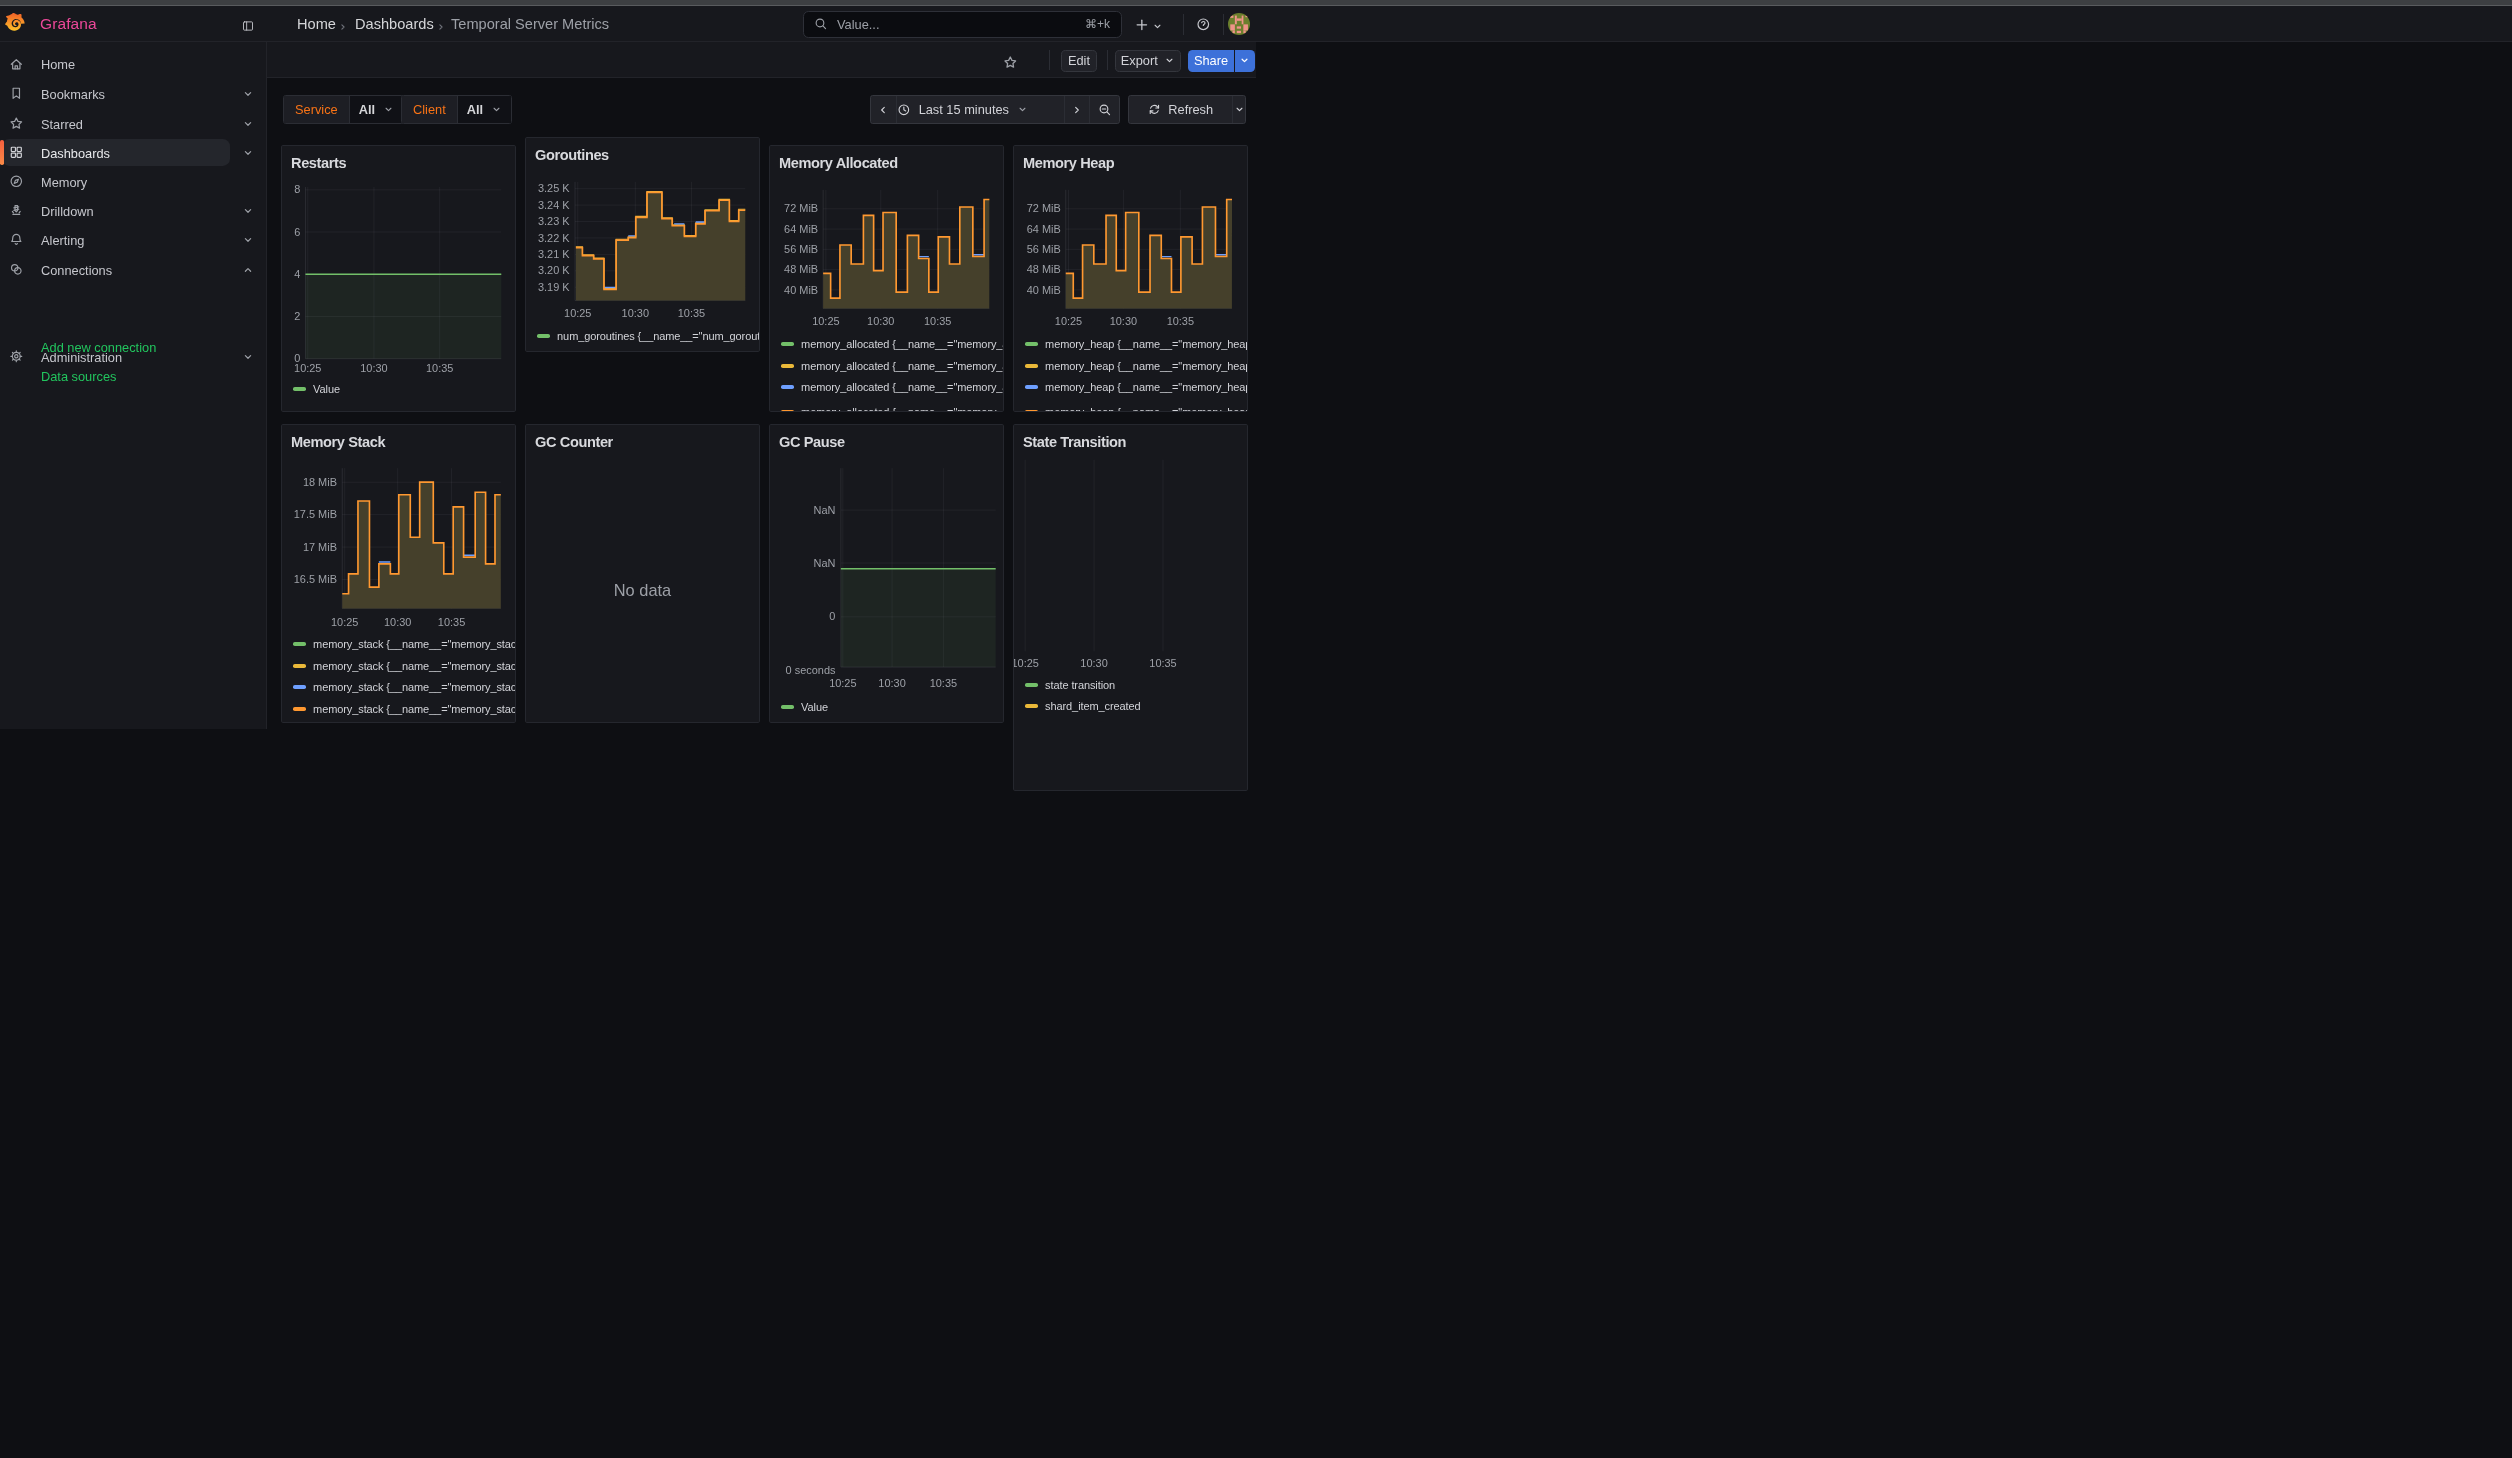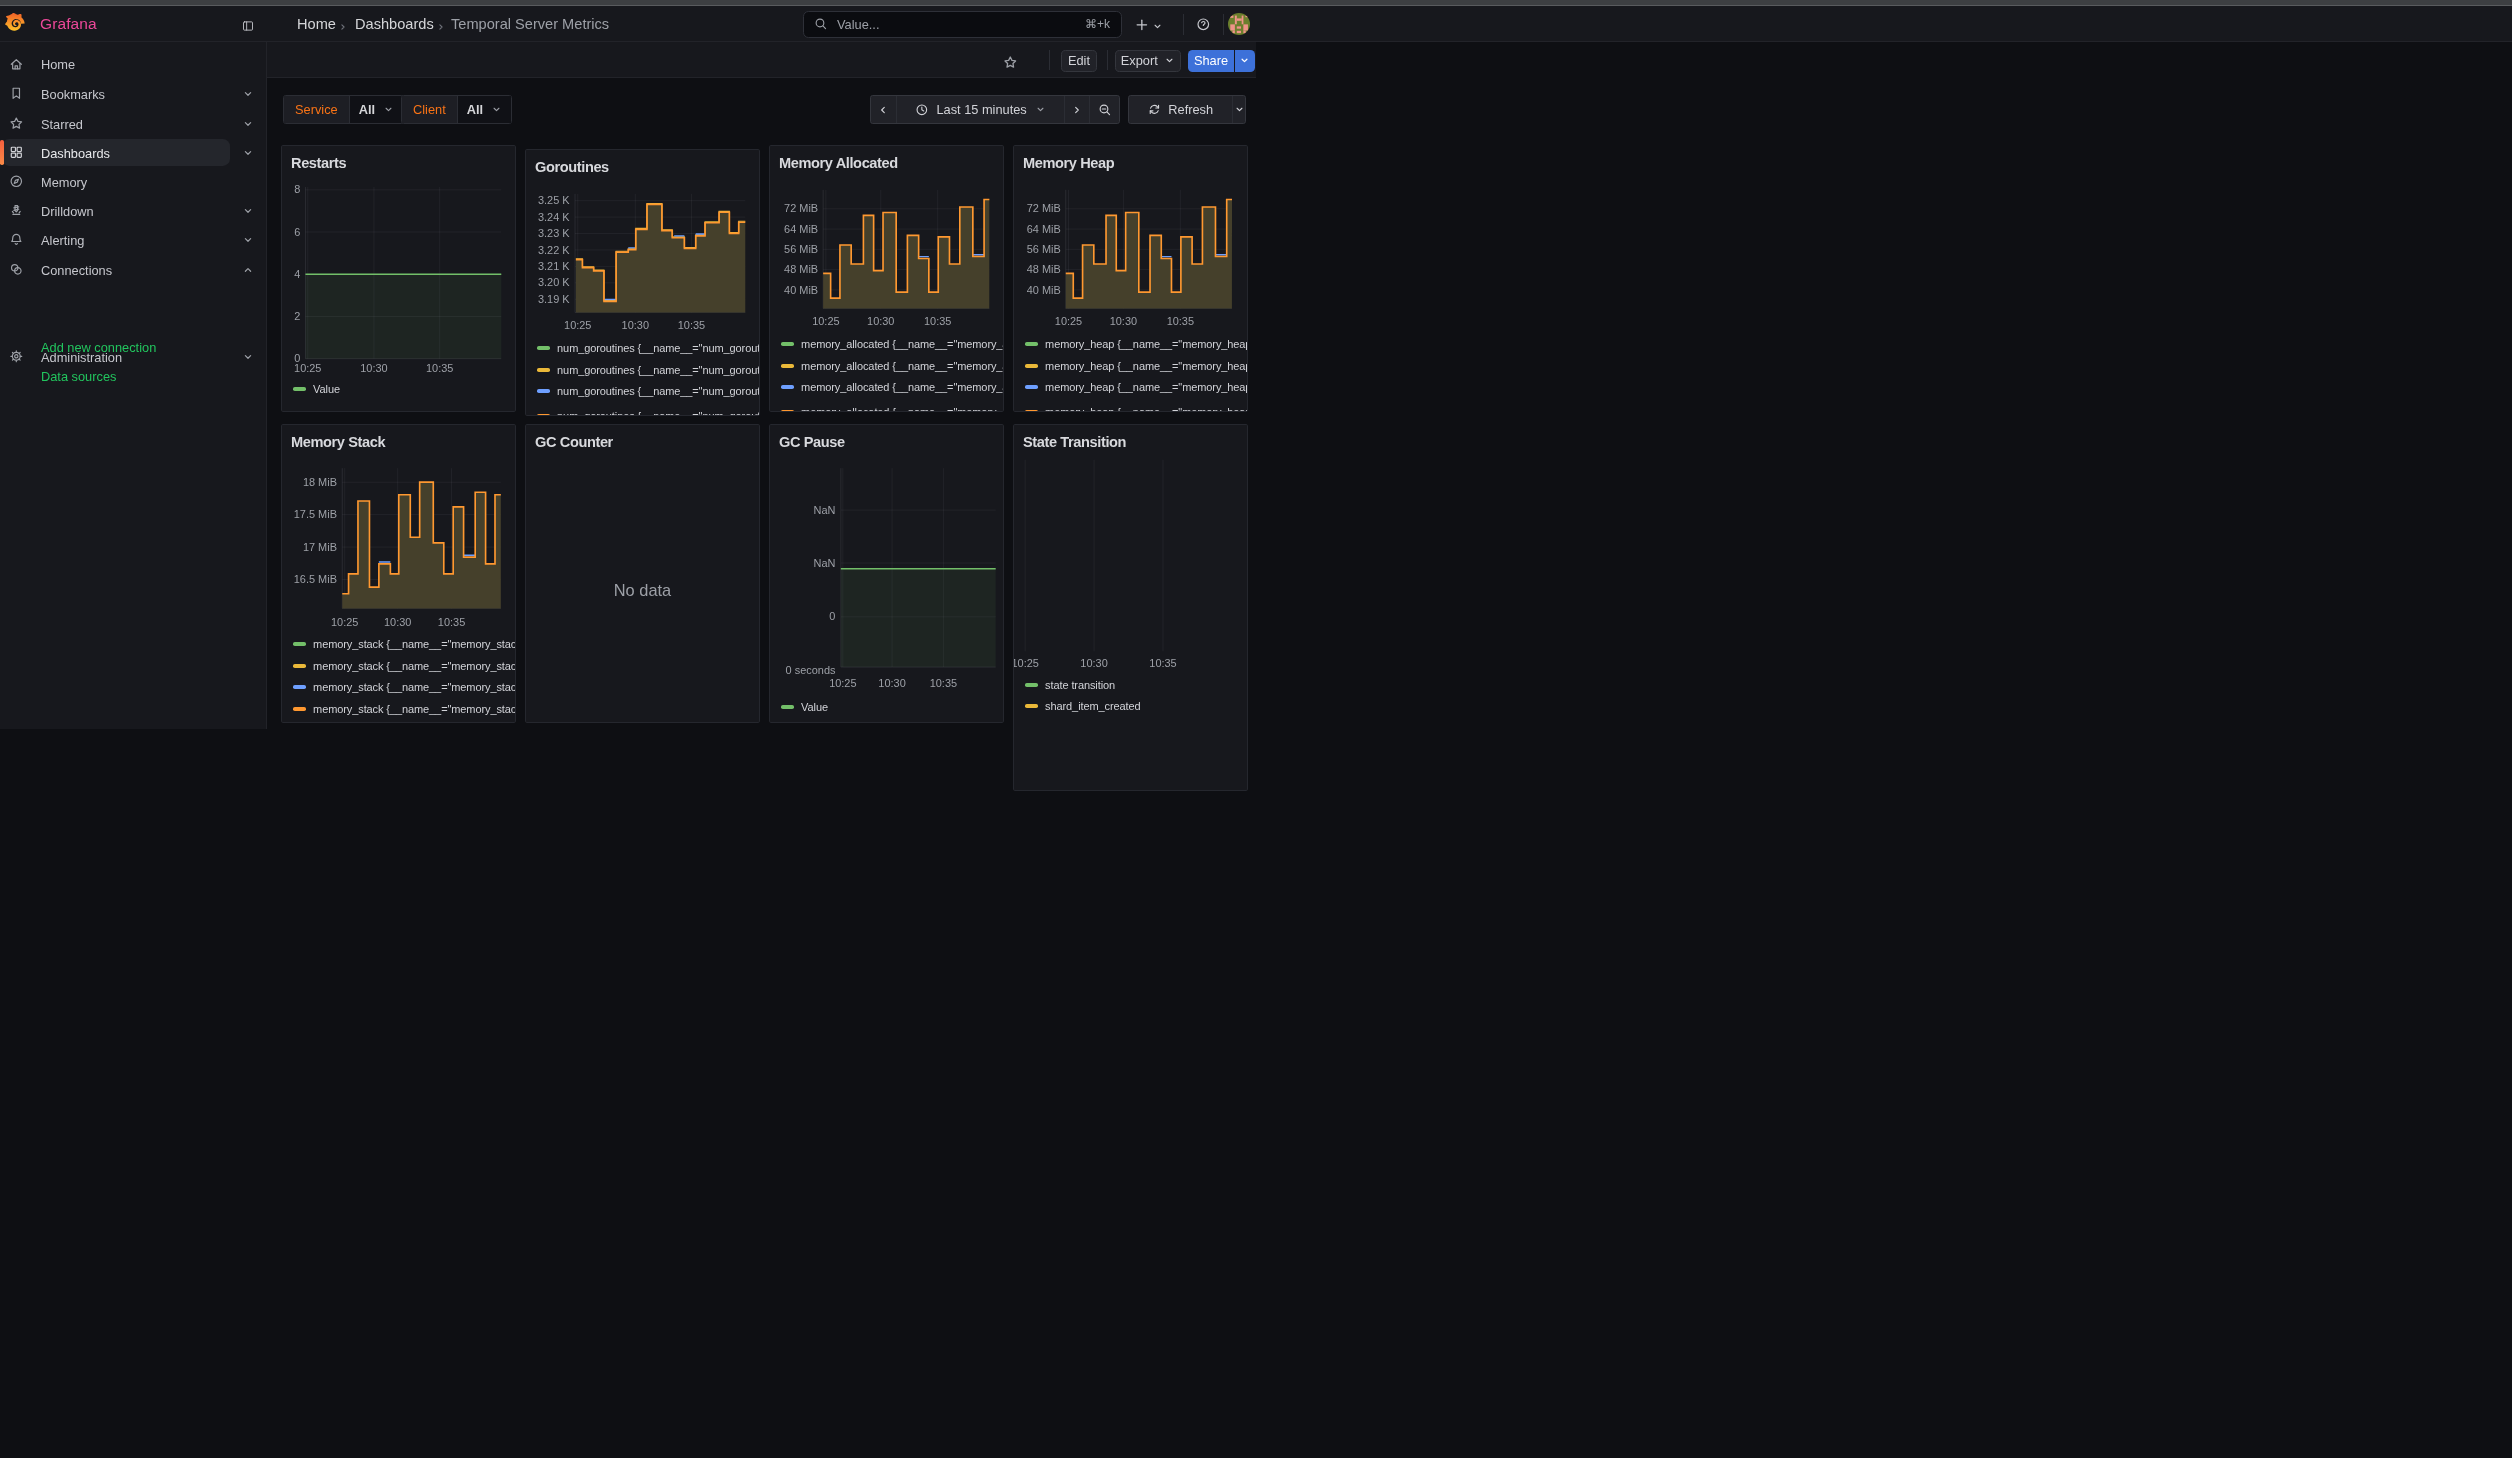--- a/index.html
+++ b/index.html
@@ -237,21 +237,21 @@
       <div class="fv">All <svg width="11" height="11" viewBox="0 0 16 16" fill="none" stroke="#9da0a7" stroke-width="1.6" stroke-linecap="round" stroke-linejoin="round">
           <path d="M4.5 6.2 8 9.7l3.5-3.5"></path>
         </svg></div>
   </div>
   <div class="tpick" style="left:603px;width:250px">
     <div style="width:25px;display:flex;justify-content:center">
         <svg width="12" height="12" viewBox="0 0 16 16" fill="none" stroke="#d2d3d8" stroke-width="1.5" stroke-linecap="round" stroke-linejoin="round">
           <path d="M9.7 4.5 6.2 8l3.5 3.5"></path>
         </svg>
       </div>
-    <div style="width:168px;border-left:0.9px solid #2b2d34;height:100%;display:flex;align-items:center;justify-content:center;gap:8px">
+    <div style="width:168px;border-left:0.9px solid #2b2d34;height:100%;display:flex;align-items:center;gap:8px">
       <svg width="13.7" height="13.7" viewBox="0 0 16 16" fill="none" stroke="#d2d3d8" stroke-width="1.3" stroke-linecap="round" stroke-linejoin="round">
           <circle cx="8" cy="8" r="5.6"></circle>
           <path d="M8 4.8V8l2.2 1.3"></path>
         </svg> 
         <span style="font-weight:500">Last 15 minutes</span> 
         <svg width="11" height="11" viewBox="0 0 16 16" fill="none" stroke="#9da0a7" stroke-width="1.6" stroke-linecap="round" stroke-linejoin="round">
           <path d="M4.5 6.2 8 9.7l3.5-3.5"></path>
         </svg>
       </div>
     <div style="width:25.6px;border-left:0.9px solid #2b2d34;height:100%;display:flex;align-items:center;justify-content:center">
@@ -305,21 +305,21 @@
       <text x="20" y="237" text-anchor="end" class="axt">0</text>
       <text x="28" y="248" text-anchor="middle" class="axt">10:25</text>
       <text x="100.5" y="248" text-anchor="middle" class="axt">10:30</text>
       <text x="172.5" y="248" text-anchor="middle" class="axt">10:35</text>
     </svg>
     <div class="lgr" style="left:11px;top:235px">
       <span class="sw" style="background:#73bf69"></span>
       <span class="lgt">Value</span>
     </div>
   </div>
-<div class="panel" style="left:525px;top:149px;width:235px;height:267px">
+<div class="panel" style="left:525px;top:137px;width:235px;height:215px">
     <div class="ptitle">Goroutines</div>
     <svg width="235" height="267" viewBox="0 0 257 292.5" style="position:absolute;left:0;top:0">
       <line x1="53.5" x2="240" y1="55.5" y2="55.5" stroke="rgba(204,204,220,0.07)" stroke-width="1"></line>
       <line x1="53.5" x2="240" y1="73.5" y2="73.5" stroke="rgba(204,204,220,0.07)" stroke-width="1"></line>
       <line x1="53.5" x2="240" y1="91.5" y2="91.5" stroke="rgba(204,204,220,0.07)" stroke-width="1"></line>
       <line x1="53.5" x2="240" y1="109.5" y2="109.5" stroke="rgba(204,204,220,0.07)" stroke-width="1"></line>
       <line x1="53.5" x2="240" y1="127.5" y2="127.5" stroke="rgba(204,204,220,0.07)" stroke-width="1"></line>
       <line x1="53.5" x2="240" y1="145.5" y2="145.5" stroke="rgba(204,204,220,0.07)" stroke-width="1"></line>
       <line x1="53.5" x2="240" y1="163.5" y2="163.5" stroke="rgba(204,204,220,0.07)" stroke-width="1"></line>
       <line x1="56.5" x2="56.5" y1="48" y2="178" stroke="rgba(204,204,220,0.07)" stroke-width="1"></line>

